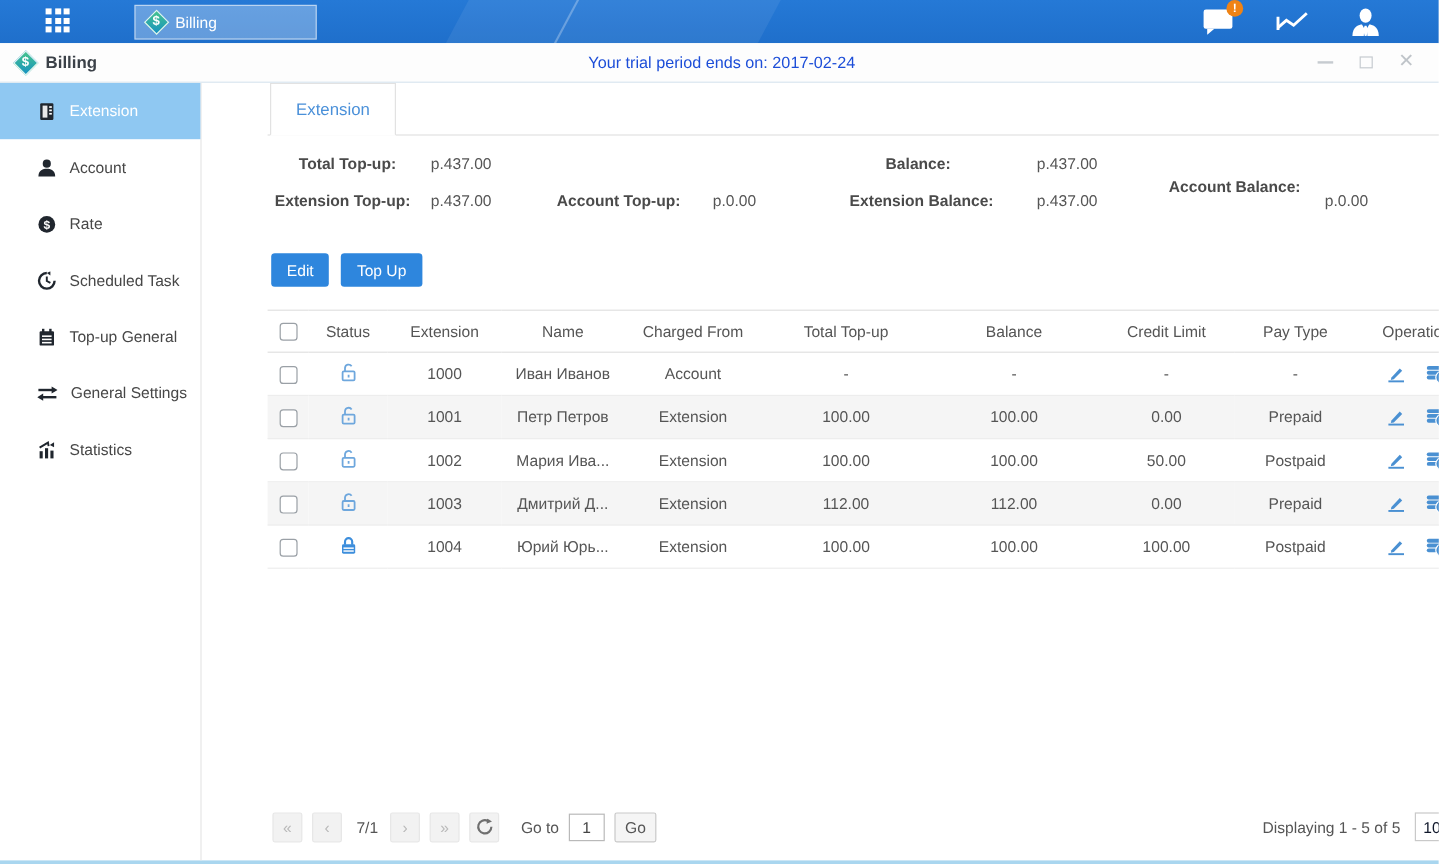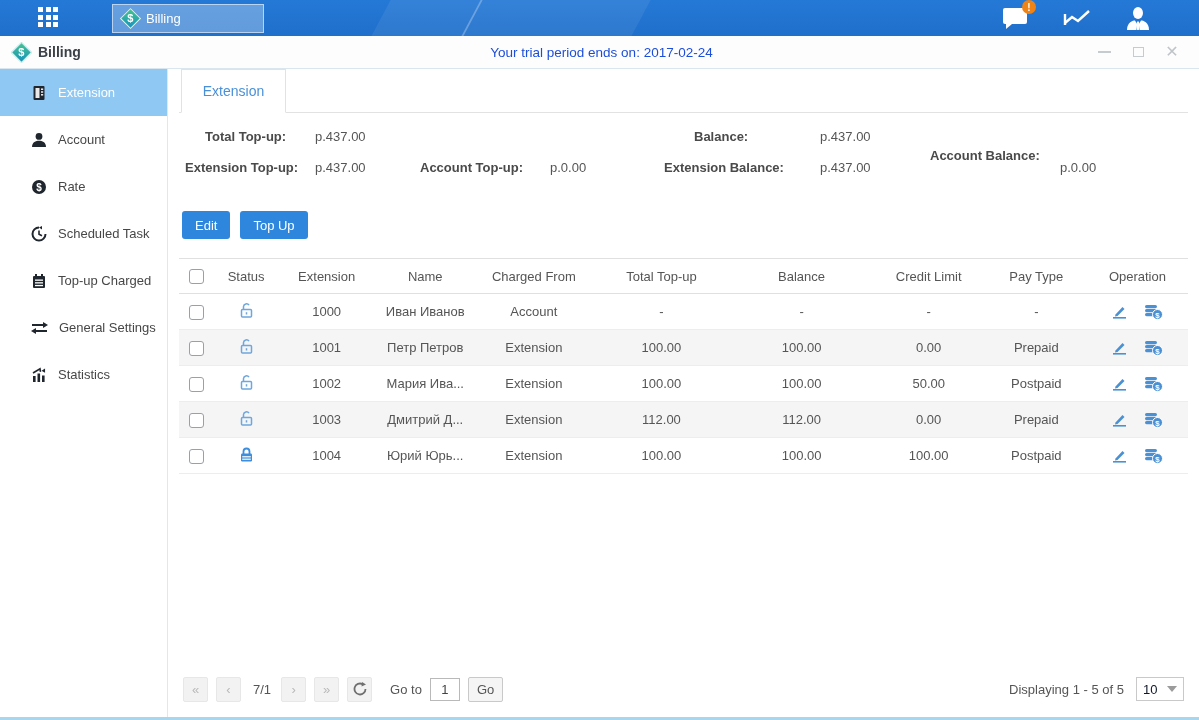--- a/index.html
+++ b/index.html
@@ -45,21 +45,21 @@
     color:#1d4ed8; font-size:13.5px; pointer-events:none; }
   .win-controls { margin-left:auto; display:flex; align-items:center;
     gap:20px; margin-right:20px; z-index:2; }
   .wc { width:14px; height:14px; display:flex; align-items:center;
     justify-content:center; cursor:pointer; color:#bfc4c9; }
   .wc-min i { display:block; width:13px; height:2px; background:#c6cbd0; }
   .wc-max i { display:block; width:11px; height:10px; border:1.5px solid #c6cbd0; }
   .wc-close { font-size:16px; line-height:1; }
 
   
-  .container { display:flex; height:648px; }
+  .container { display:flex; height:648px;gap:44px; }
   .bottom-strip { height:3px; background:#aficff; background:#a9d6ef; }
 
   
   .sidebar { width:168px; flex:0 0 168px; border-right:1px solid #e6e6e6;
     padding-top:0; }
   .side-item { height:47px; display:flex; align-items:center; gap:11px;
     padding-left:31px; font-size:13px; color:#474747; cursor:pointer; }
   .side-item svg { flex:0 0 auto; }
   .side-item.active { background:#8fc8f2; color:#fff; }
 
@@ -222,21 +222,21 @@
     </div>
     <div class="side-item">
       <svg width="16" height="16" viewBox="0 0 16 16" fill="#20262e">
         <rect x="2" y="3" width="12" height="12" rx="1"></rect>
         <rect x="4" y="1" width="2" height="3"></rect>
         <rect x="10" y="1" width="2" height="3"></rect>
         <rect x="4" y="6.5" width="8" height="1.3" fill="#fff"></rect>
         <rect x="4" y="9.2" width="8" height="1.3" fill="#fff"></rect>
         <rect x="4" y="11.9" width="8" height="1.3" fill="#fff"></rect>
       </svg>
-      <span>Top-up Charged</span>
+      <span>Top-up General</span>
     </div>
     <div class="side-item">
       <svg width="17" height="16" viewBox="0 0 17 16" fill="#20262e">
         <rect x="1" y="4" width="13" height="2"></rect>
         <path d="M17 5 L12 2 L12 8 Z"></path>
         <rect x="3" y="10" width="13" height="2"></rect>
         <path d="M0 11 L5 8 L5 14 Z"></path>
       </svg>
       <span>General Settings</span>
     </div>

